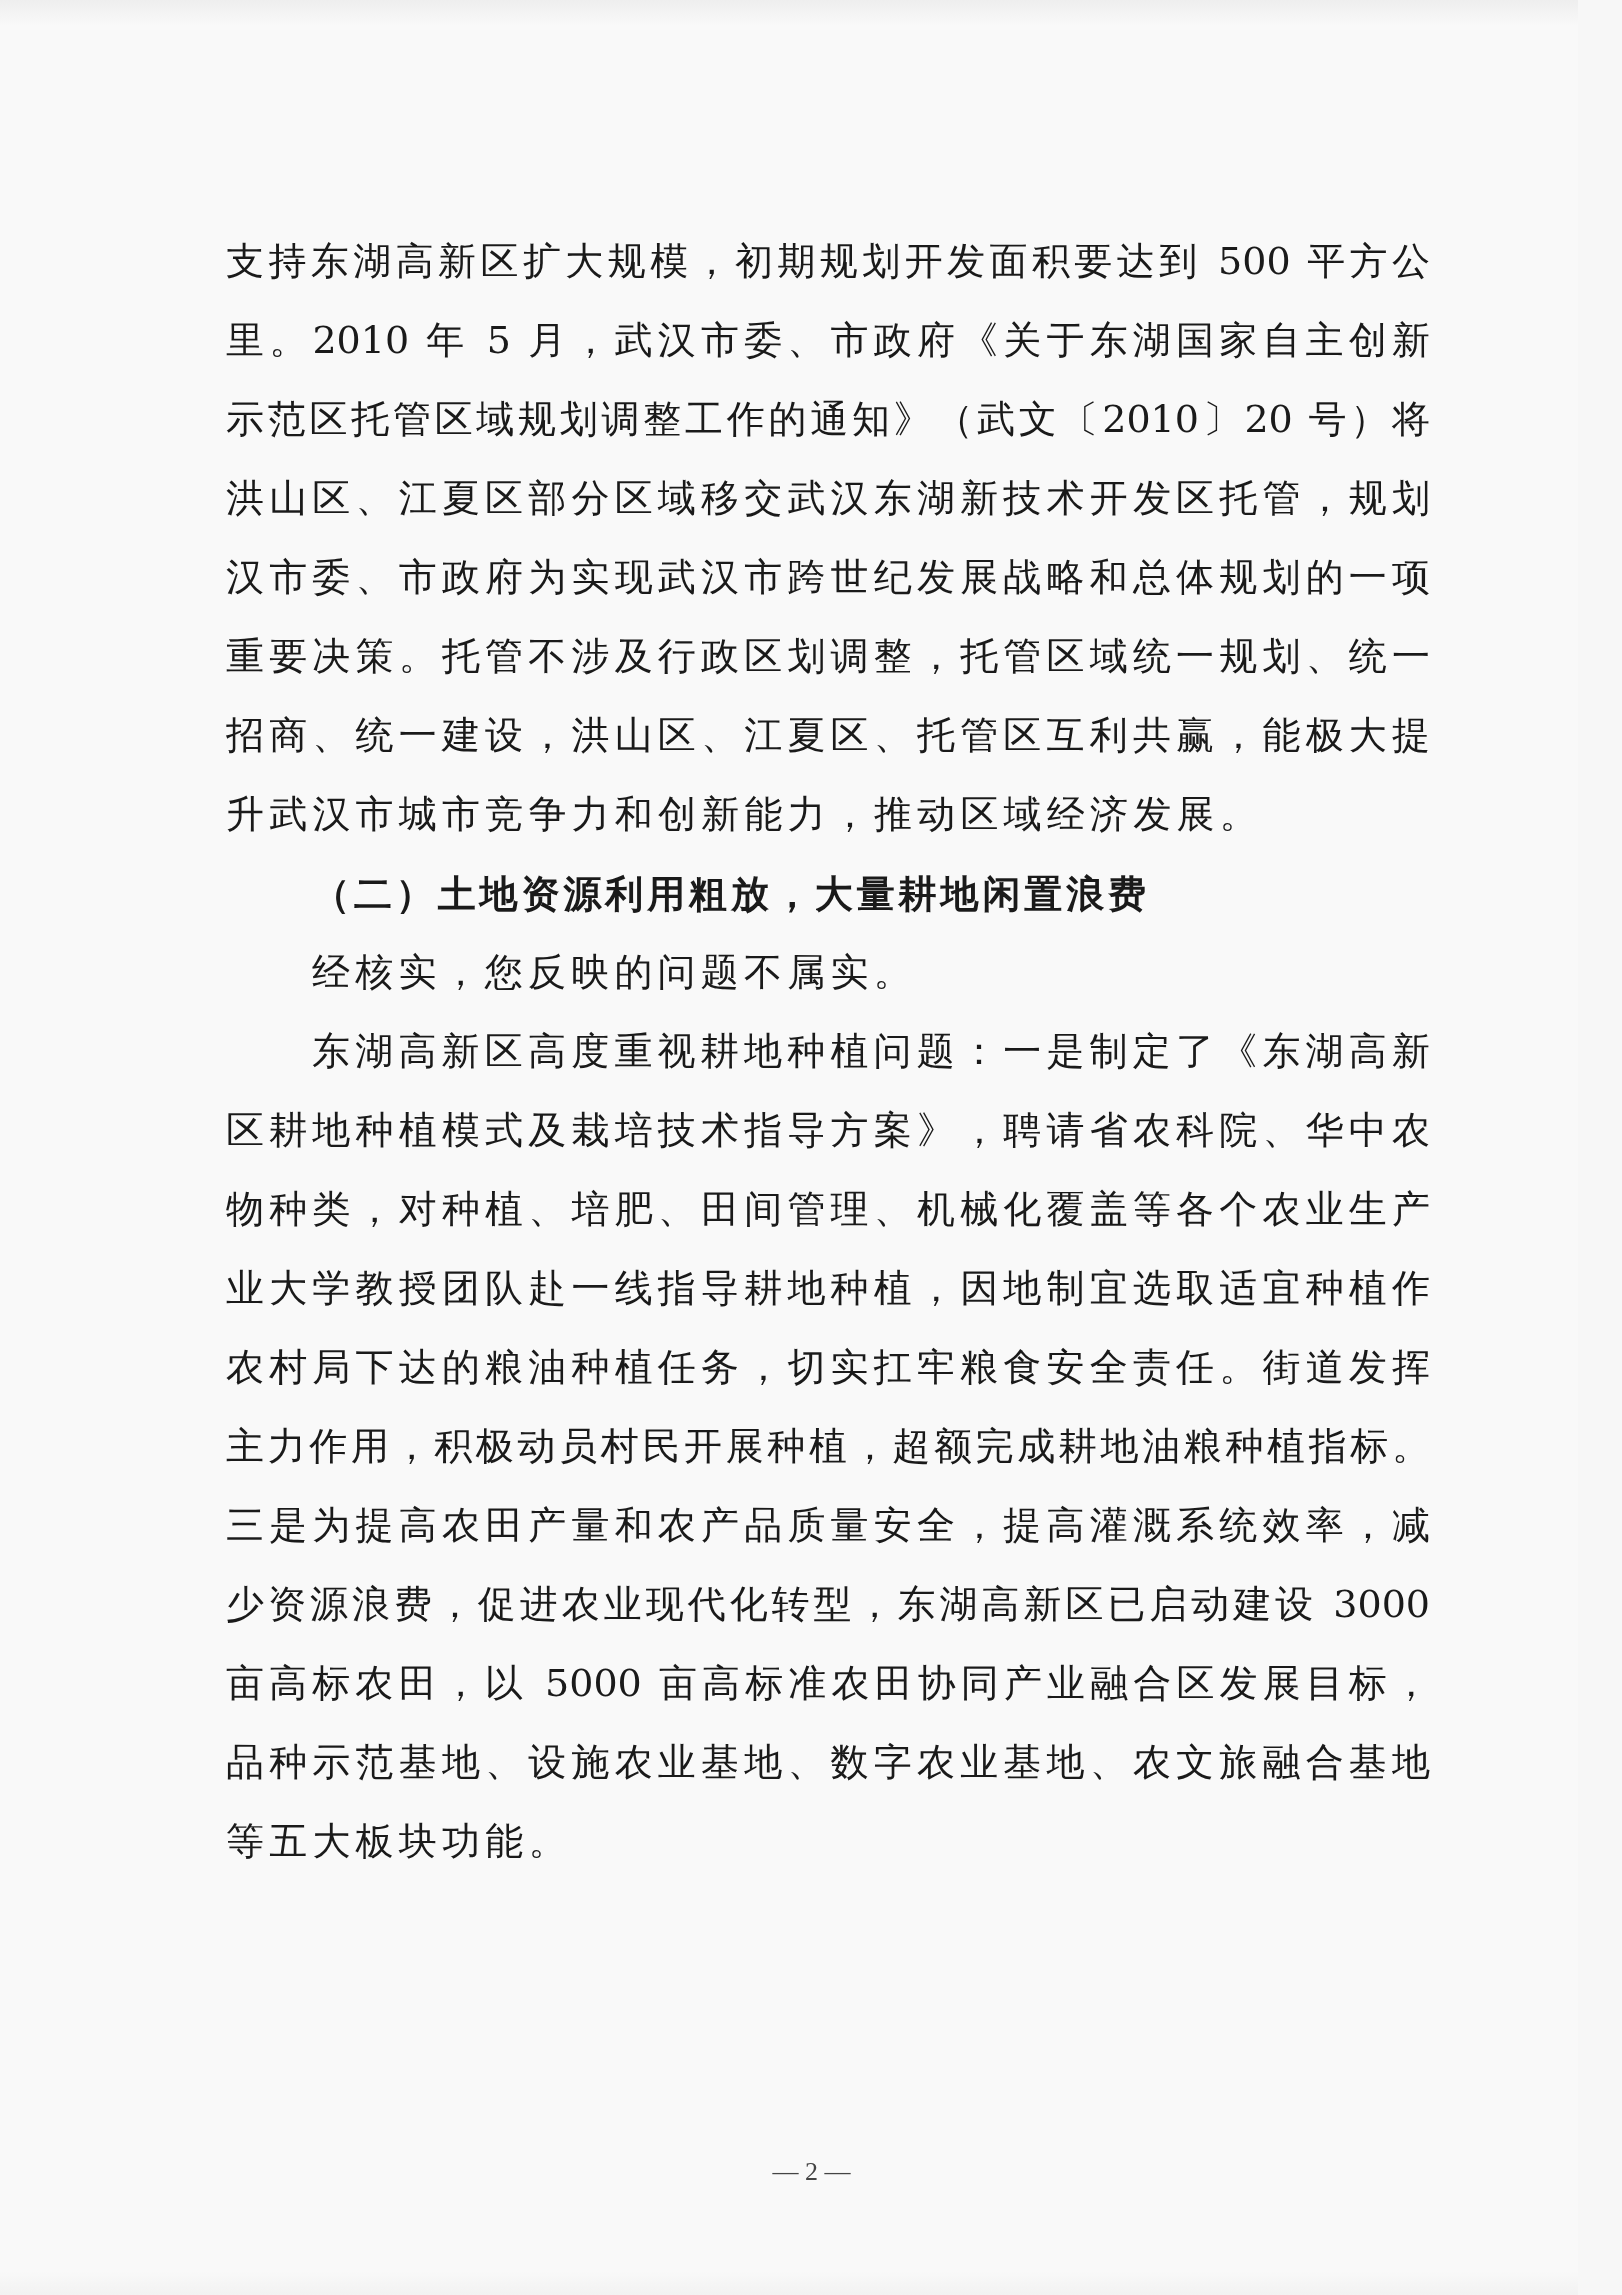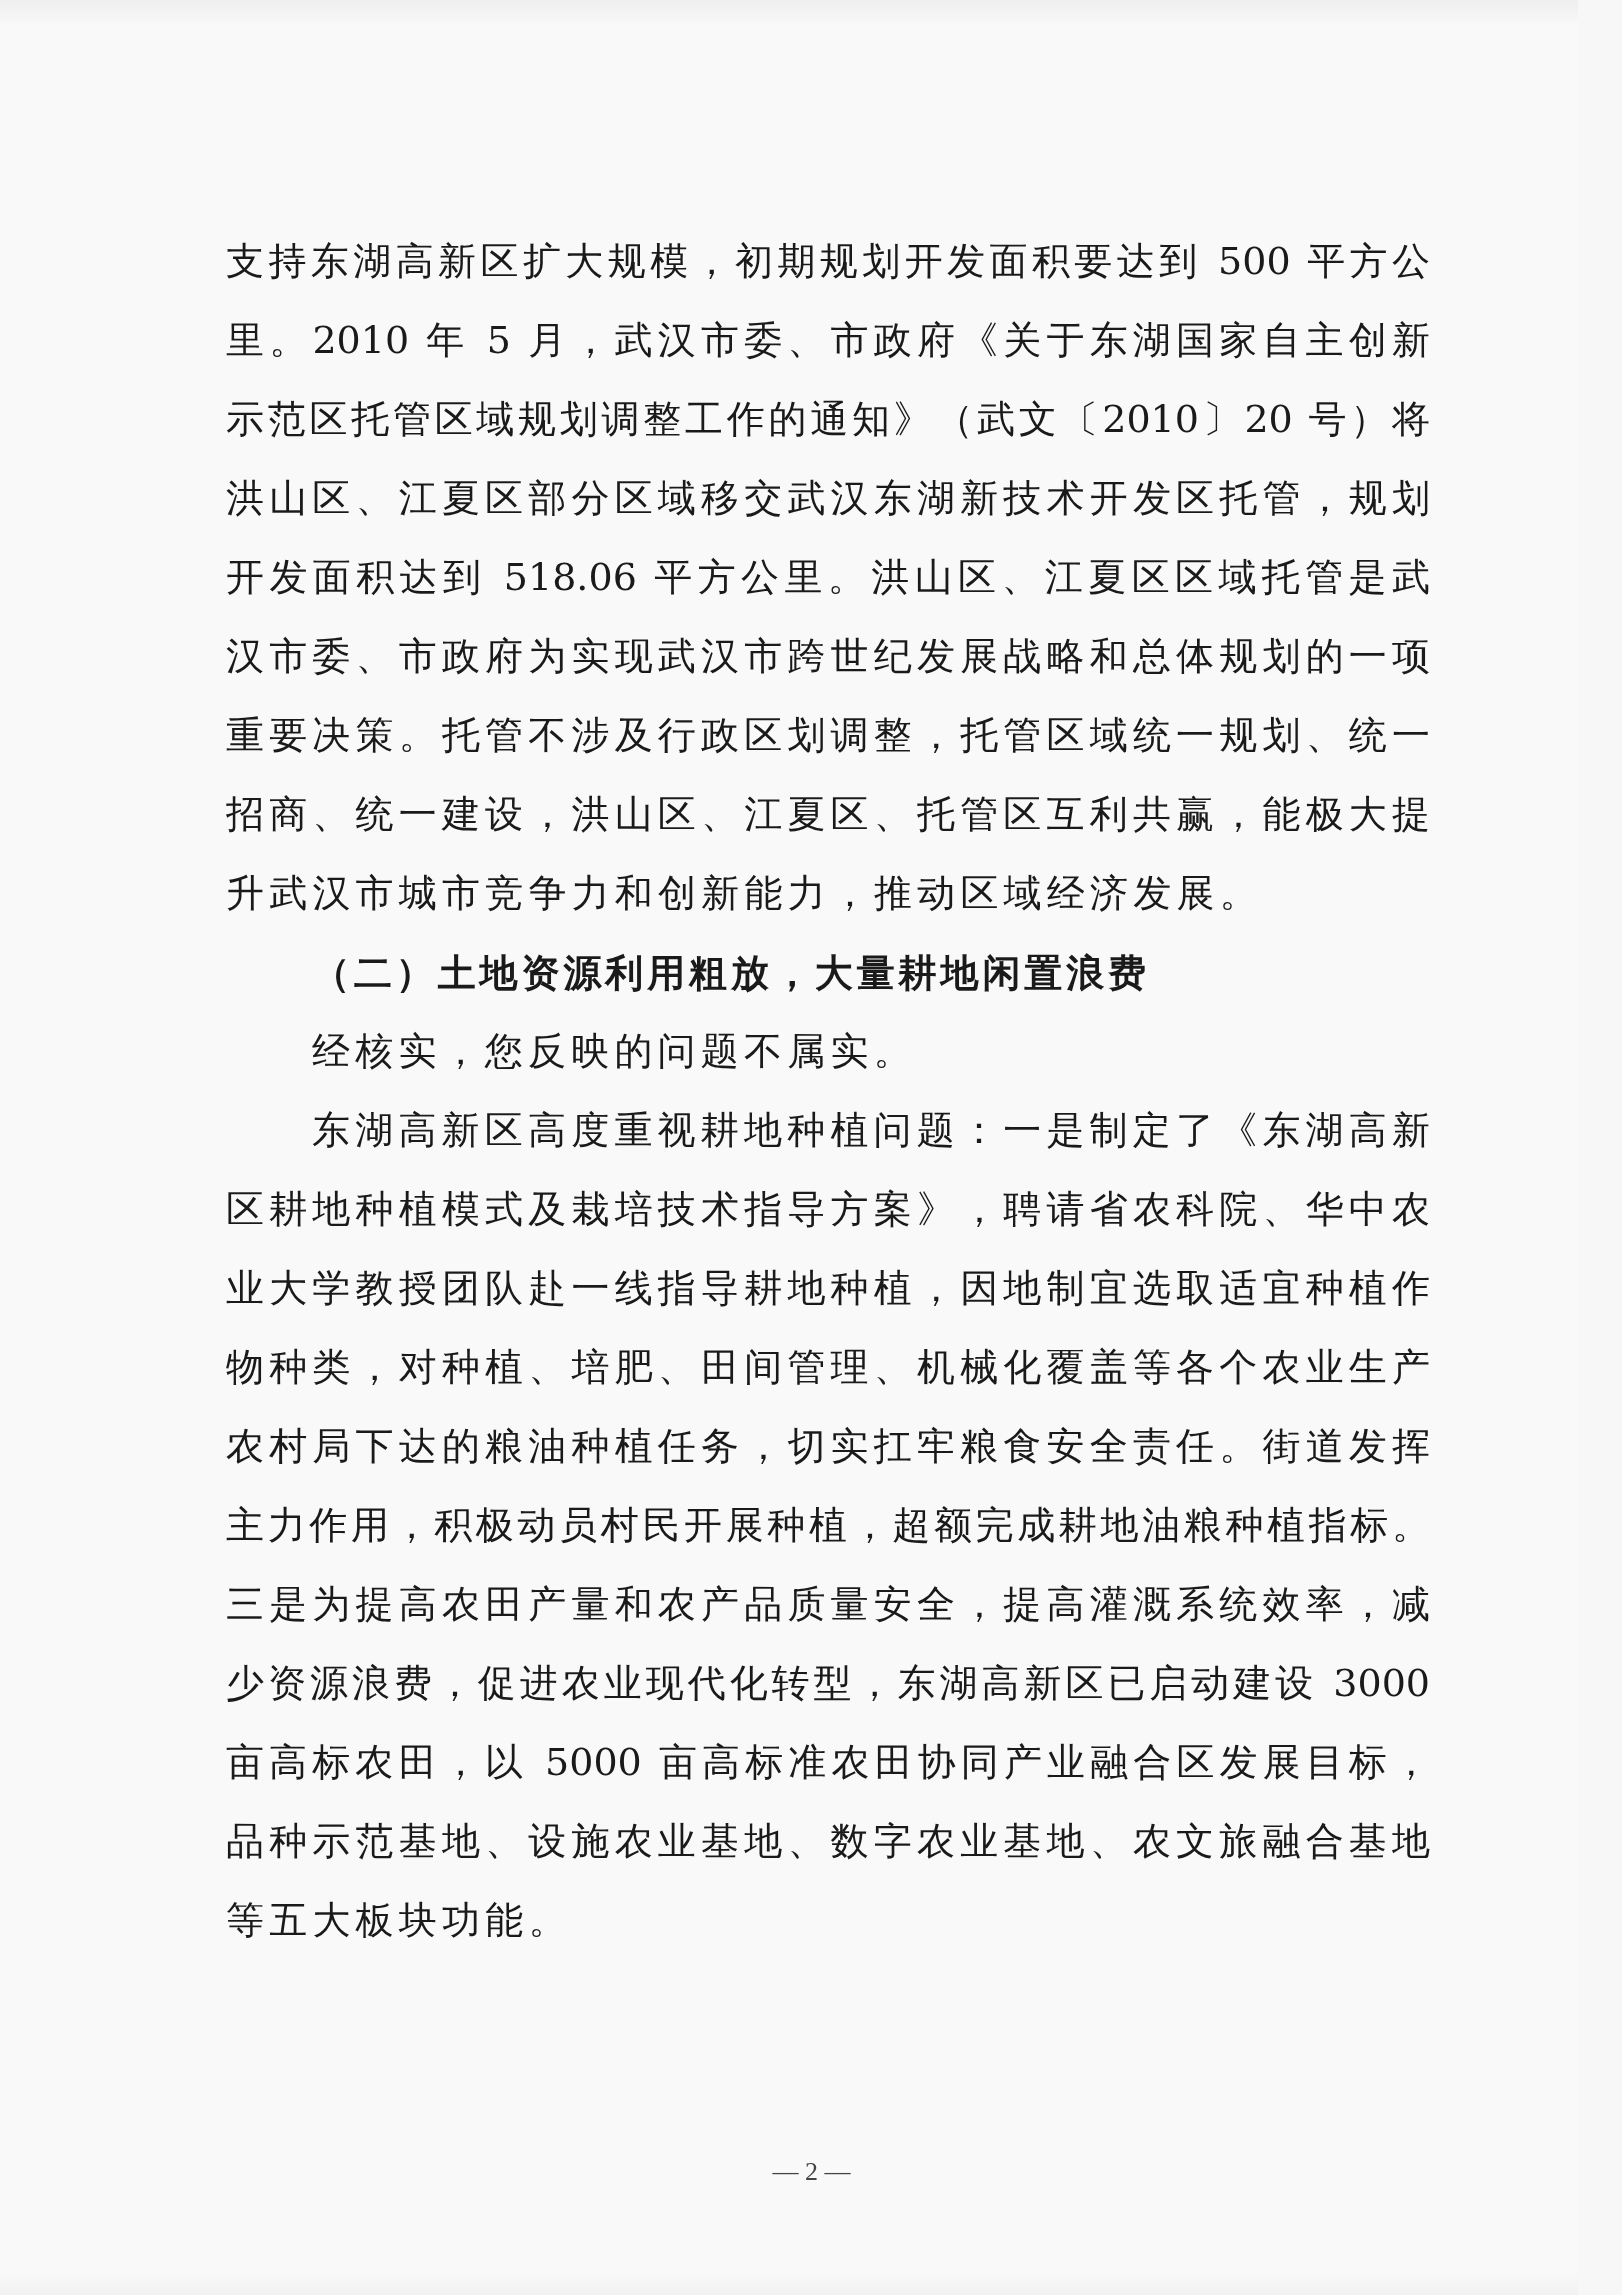--- a/index.html
+++ b/index.html
@@ -56,31 +56,30 @@
 </style>
 </head>
 <body>
 
 <div class="page">
   <div class="text-block">
     <span class="line">支持东湖高新区扩大规模，初期规划开发面积要达到 500 平方公</span>
     <span class="line">里。2010 年 5 月，武汉市委、市政府《关于东湖国家自主创新</span>
     <span class="line">示范区托管区域规划调整工作的通知》（武文〔2010〕20 号）将</span>
     <span class="line">洪山区、江夏区部分区域移交武汉东湖新技术开发区托管，规划</span>
-    <span class="line">开发面积达到 518.06 平方公里。洪山区、江夏区区域托管是武</span>
     <span class="line">汉市委、市政府为实现武汉市跨世纪发展战略和总体规划的一项</span>
     <span class="line">重要决策。托管不涉及行政区划调整，托管区域统一规划、统一</span>
     <span class="line">招商、统一建设，洪山区、江夏区、托管区互利共赢，能极大提</span>
     <span class="line last">升武汉市城市竞争力和创新能力，推动区域经济发展。</span>
     <span class="line heading indent">（二）土地资源利用粗放，大量耕地闲置浪费</span>
     <span class="line indent last">经核实，您反映的问题不属实。</span>
     <span class="line indent">东湖高新区高度重视耕地种植问题：一是制定了《东湖高新</span>
     <span class="line">区耕地种植模式及栽培技术指导方案》，聘请省农科院、华中农</span>
+    <span class="line">物种类，对种植、培肥、田间管理、机械化覆盖等各个农业生产</span>
     <span class="line">业大学教授团队赴一线指导耕地种植，因地制宜选取适宜种植作</span>
-    <span class="line">物种类，对种植、培肥、田间管理、机械化覆盖等各个农业生产</span>
     <span class="line">农村局下达的粮油种植任务，切实扛牢粮食安全责任。街道发挥</span>
     <span class="line">主力作用，积极动员村民开展种植，超额完成耕地油粮种植指标。</span>
     <span class="line">三是为提高农田产量和农产品质量安全，提高灌溉系统效率，减</span>
     <span class="line">少资源浪费，促进农业现代化转型，东湖高新区已启动建设 3000</span>
     <span class="line">亩高标农田，以 5000 亩高标准农田协同产业融合区发展目标，</span>
     <span class="line">品种示范基地、设施农业基地、数字农业基地、农文旅融合基地</span>
     <span class="line last">等五大板块功能。</span>
   </div>
   <div class="page-number">— 2 —</div>
 </div>

